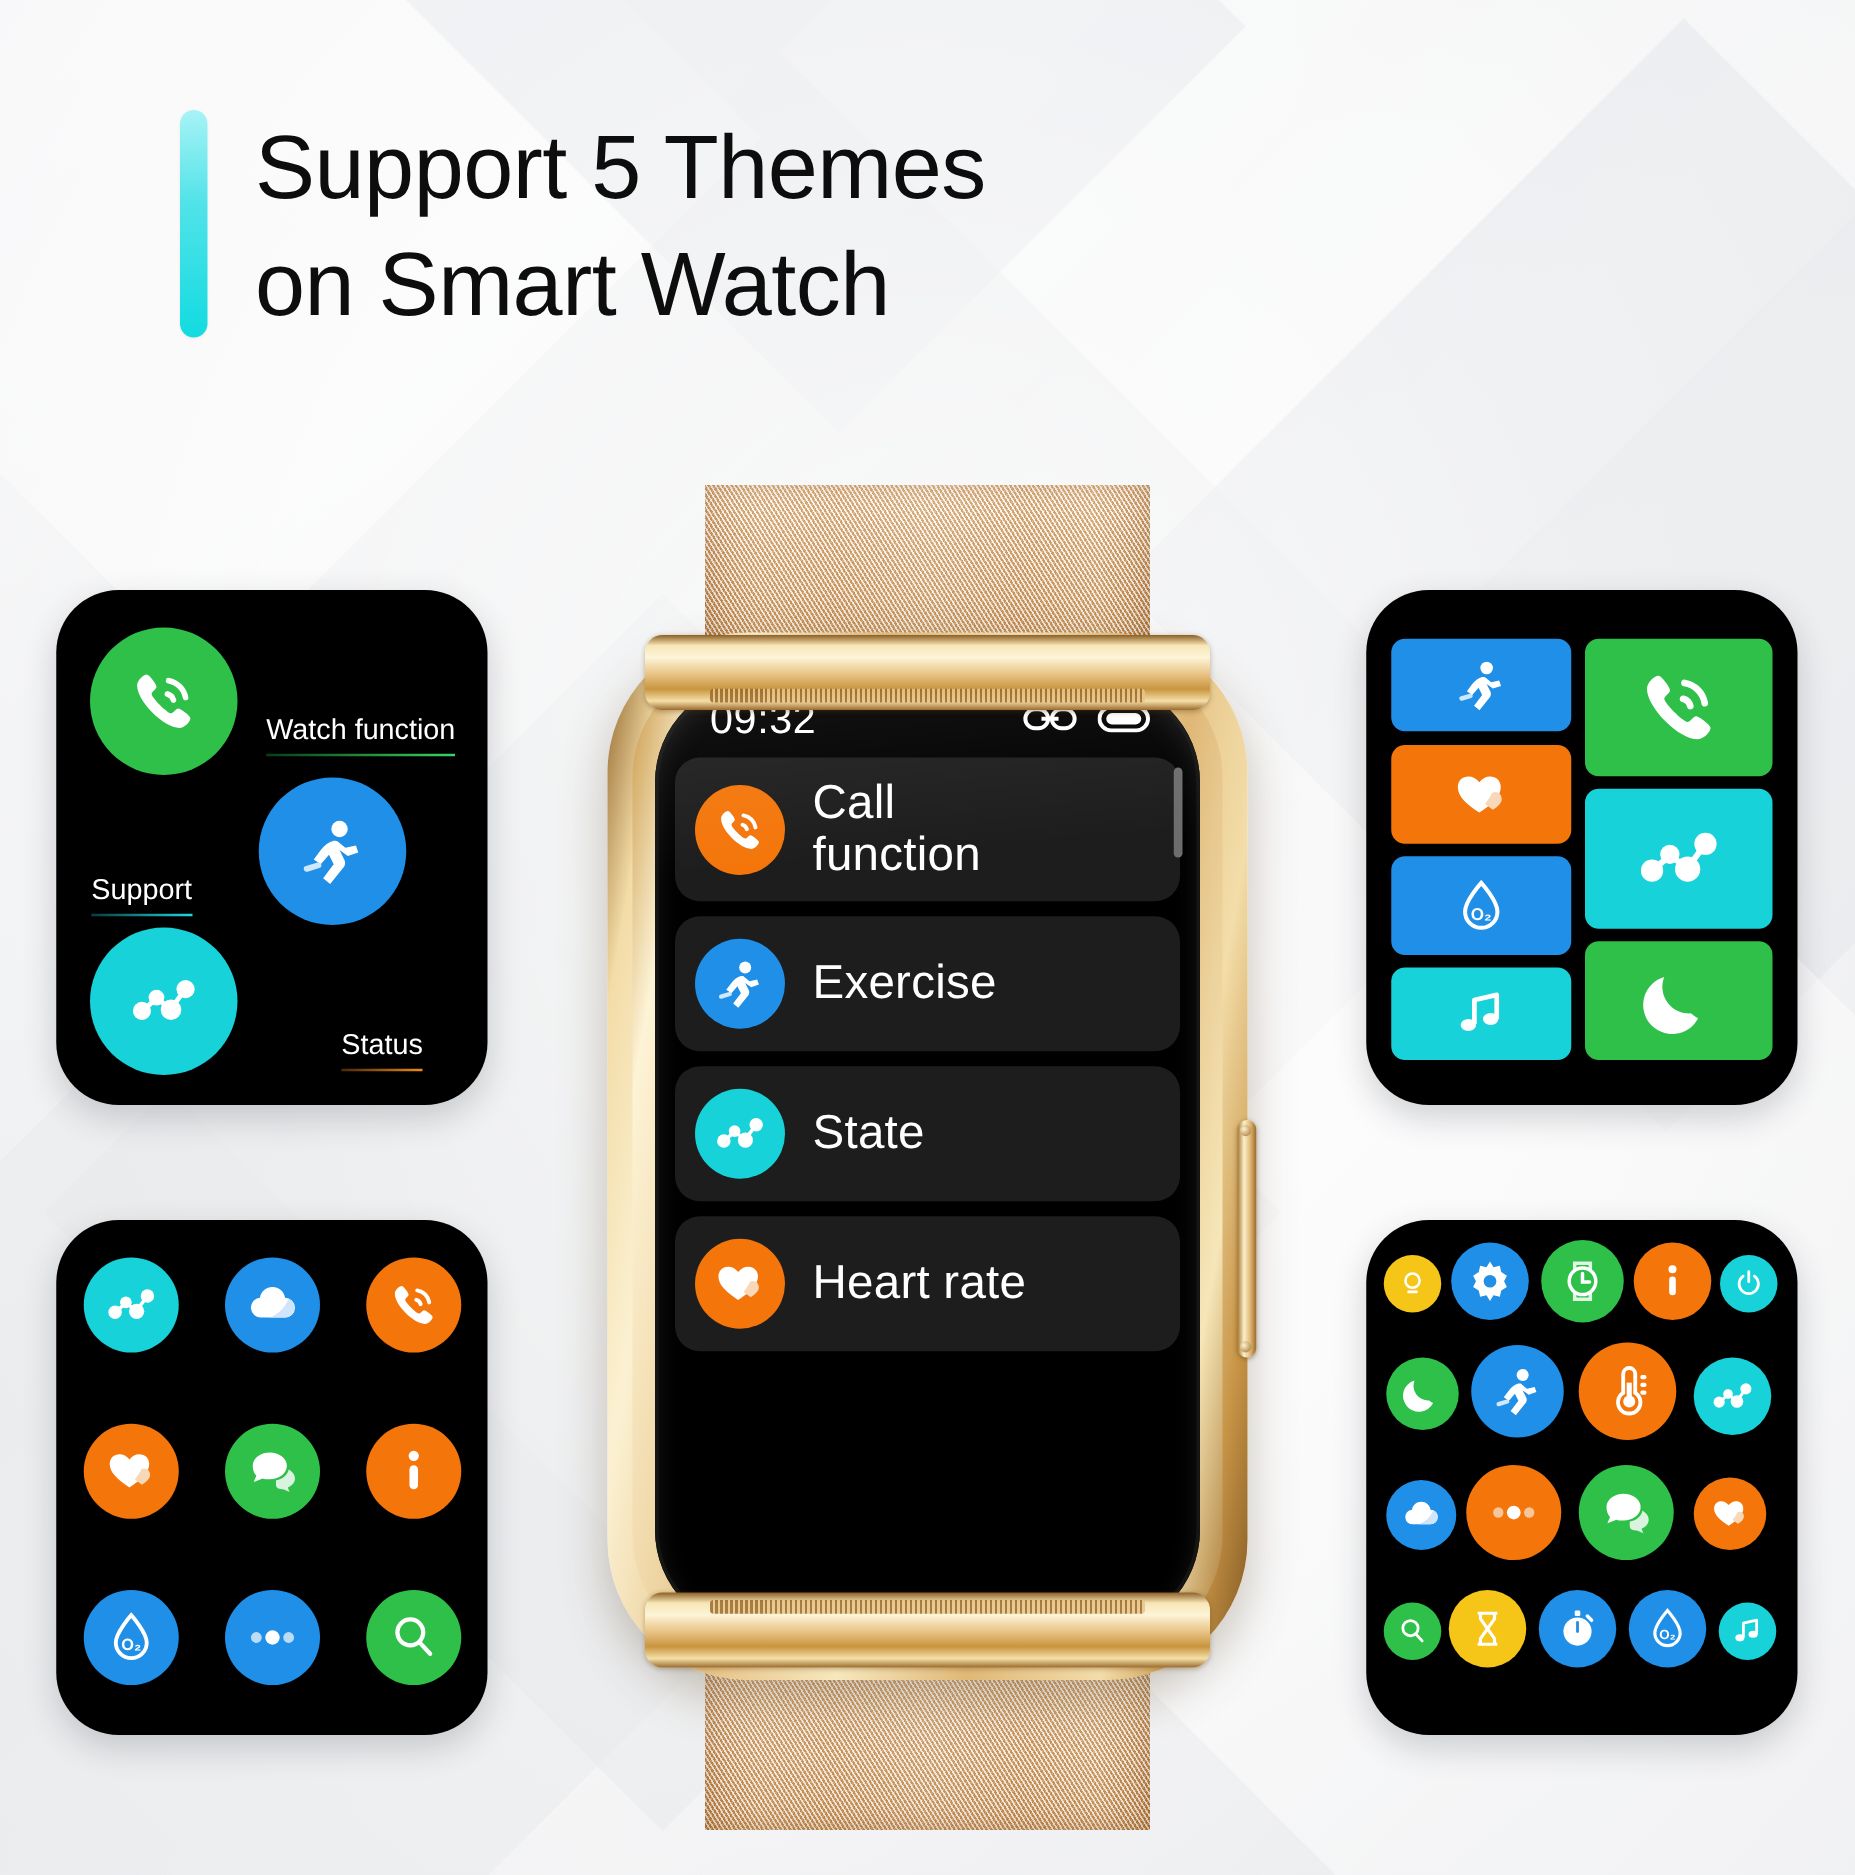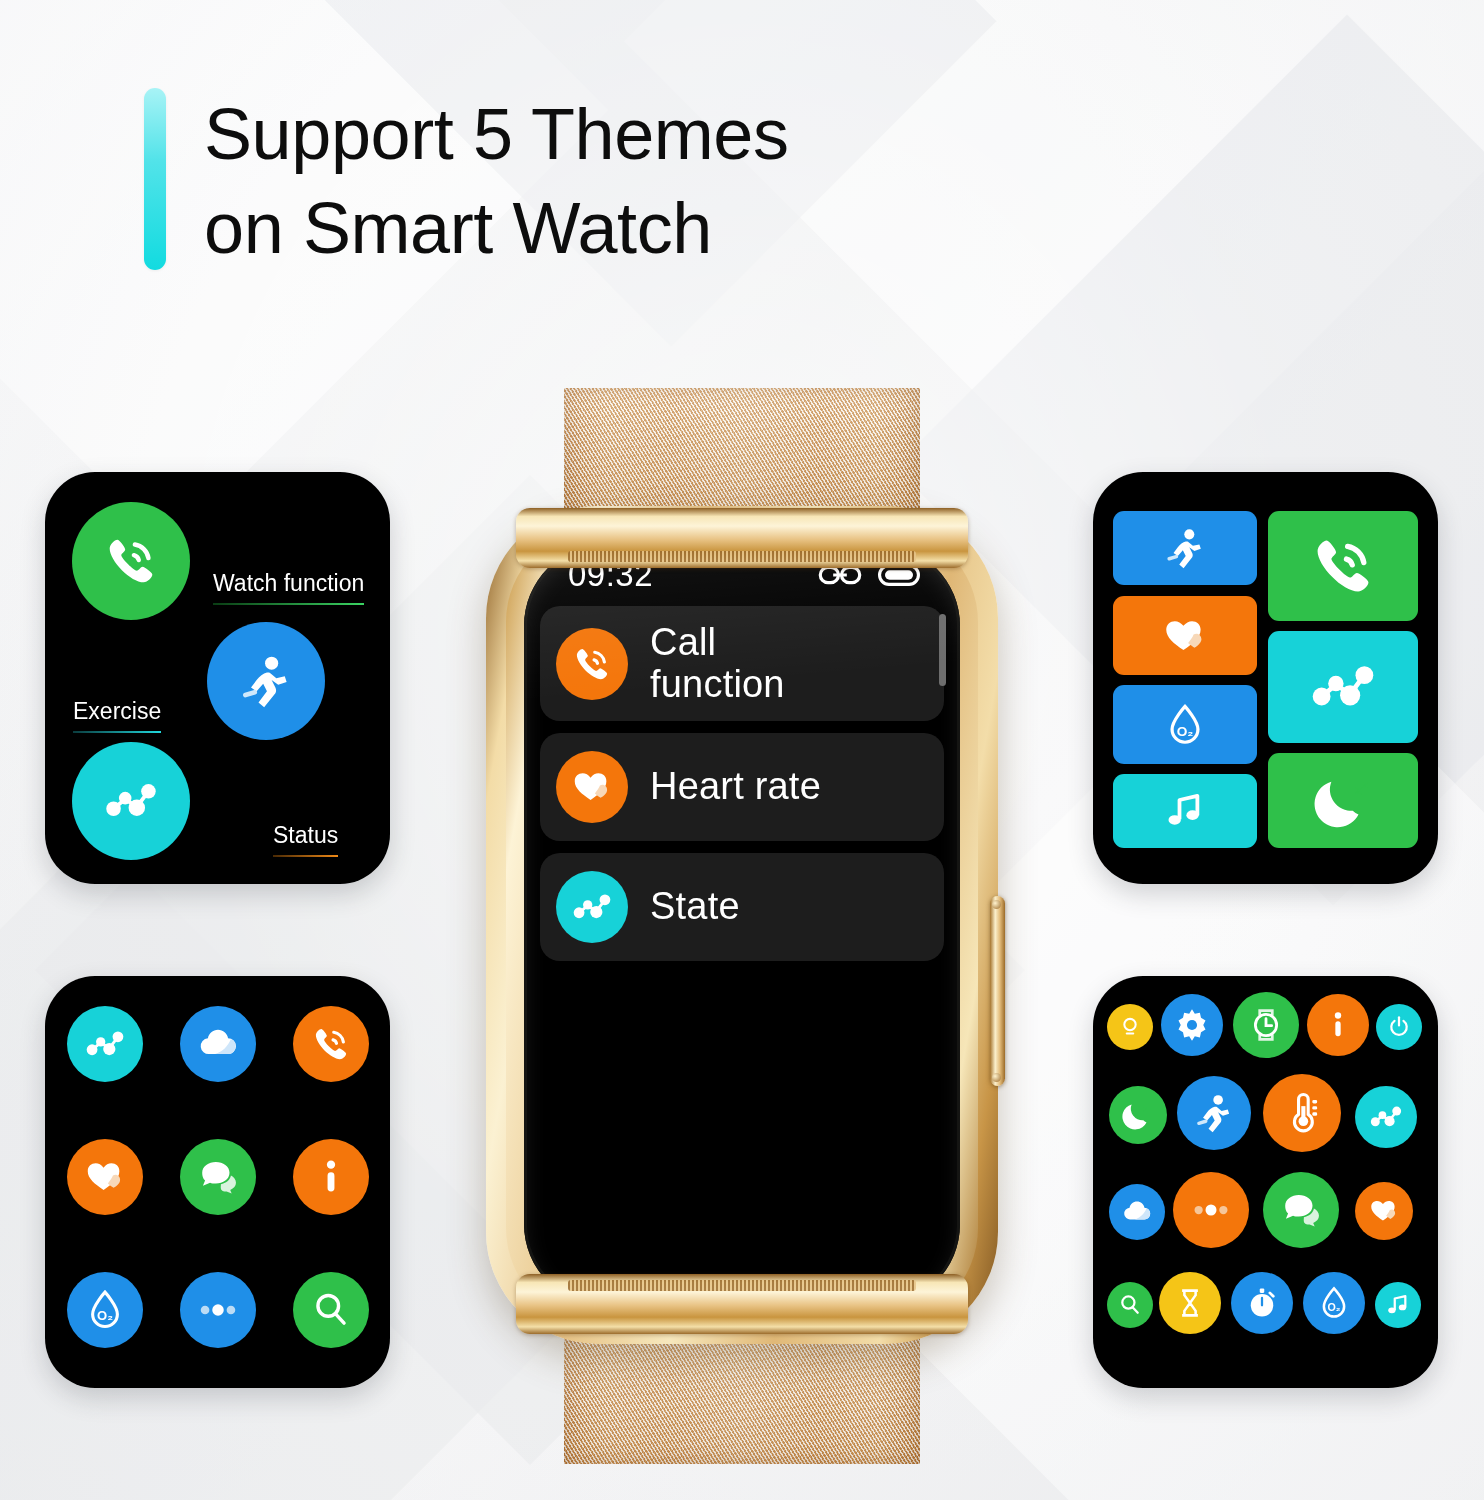--- a/index.html
+++ b/index.html
@@ -191,21 +191,21 @@
         <circle cx="14" cy="40" r="7.5" fill="#fff"></circle>
           <circle cx="26" cy="29" r="6.5" fill="#fff"></circle>
         <circle cx="38" cy="39" r="8.5" fill="#fff"></circle>
           <circle cx="50" cy="22" r="7.5" fill="#fff"></circle>
       </svg>
     </div>
     <div class="lbl lab-call">
       <span>Watch function</span><u></u>
     </div>
     <div class="lbl lab-train">
-      <span>Exercise</span><u></u>
+      <span>Support</span><u></u>
     </div>
     <div class="lbl lab-status">
       <span>Status</span><u></u>
     </div>
   </div>
 
   <div class="panel" id="panel-tr">
     <div class="tile t-run">
       <svg width="46" height="46" viewBox="0 0 64 64" fill="#fff">
         <circle cx="38" cy="13" r="7"></circle>
@@ -491,42 +491,52 @@
               <span class="rc" style="background:#f4760b">
                 <svg width="44" height="44" viewBox="0 0 64 64" fill="#fff">
                   <path d="M18 10c-3 0-8 5-8 9 0 13 22 35 35 35 4 0 9-5 9-8 0-2-8-8-10-8-2 0-4 4-6 4-3 0-16-13-16-16 0-2 4-4 4-6 0-2-6-10-8-10z"></path>
                   <path d="M36 15a17 17 0 0 1 14 14" stroke="#fff" stroke-width="4.6" fill="none" stroke-linecap="round"></path>
                   <path d="M35 26a7 7 0 0 1 5 5" stroke="#fff" stroke-width="4.6" fill="none" stroke-linecap="round"></path>
                 </svg>
               </span>
               <span class="rt">Call<br>function</span>
             </div>
 
-
             <div class="row">
-              <span class="rc" style="background:#f4760b">
-                <svg width="46" height="46" viewBox="0 0 64 64">
-                  <path d="M30 50C18 42 8 34 8 24c0-7 5-11 11-11 4 0 8 2 11 6 3-4 7-6 11-6 6 0 11 4 11 11 0 10-10 18-22 26z" fill="#fff"></path>
-                  <path d="M43 30c5-3 10 1 10 6 0 4-4 8-9 11-3-2-6-4-8-6 3-4 6-8 7-11z" fill="#f7d8b8"></path>
+              <span class="rc" style="background:#1f8fe8">
+                <svg width="44" height="44" viewBox="0 0 64 64" fill="#fff">
+                  <circle cx="38" cy="13" r="7"></circle>
+                  <path d="M33 23c-4 1-8 4-11 8l-6 8 6 4 7-8 4 8-9 12 6 5 12-15c1-2 1-4 0-6l-4-8 7 5 9-3-2-6-9 2-6-5c-1-1-2-1-4-1z"></path>
+                  <path d="M20 44l-10 3" stroke="#cfe8fb" stroke-width="5" stroke-linecap="round" fill="none"></path>
                 </svg>
               </span>
-              <span class="rt">Heart rate</span>
+              <span class="rt">Exercise</span>
             </div>
 
             <div class="row">
               <span class="rc" style="background:#17d2d8">
                 <svg width="46" height="46" viewBox="0 0 64 64">
                   <path d="M14 40 L26 30 L38 38 L50 22" stroke="#fff" stroke-width="4" fill="none"></path>
                   <circle cx="14" cy="40" r="7.5" fill="#fff"></circle>
                     <circle cx="26" cy="29" r="6.5" fill="#fff"></circle>
                   <circle cx="38" cy="39" r="8.5" fill="#fff"></circle>
                     <circle cx="50" cy="22" r="7.5" fill="#fff"></circle>
                 </svg>
               </span>
               <span class="rt">State</span>
             </div>
+
+            <div class="row">
+              <span class="rc" style="background:#f4760b">
+                <svg width="46" height="46" viewBox="0 0 64 64">
+                  <path d="M30 50C18 42 8 34 8 24c0-7 5-11 11-11 4 0 8 2 11 6 3-4 7-6 11-6 6 0 11 4 11 11 0 10-10 18-22 26z" fill="#fff"></path>
+                  <path d="M43 30c5-3 10 1 10 6 0 4-4 8-9 11-3-2-6-4-8-6 3-4 6-8 7-11z" fill="#f7d8b8"></path>
+                </svg>
+              </span>
+              <span class="rt">Heart rate</span>
+            </div>
           </div>
         </div>
       </div>
     </div>
   </div>
 
 </div>
 
 </body></html>

